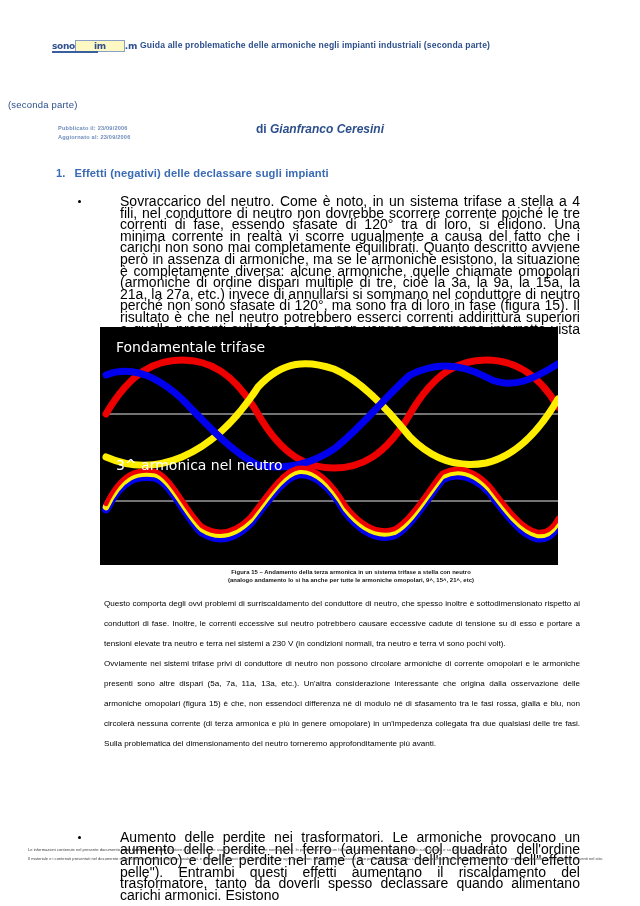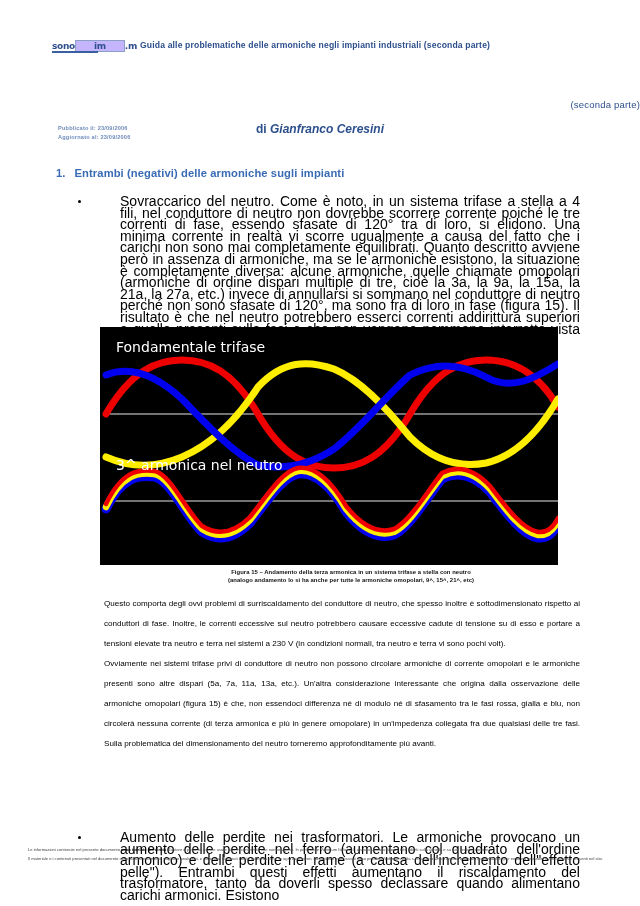--- a/index.html
+++ b/index.html
@@ -38,21 +38,21 @@
     font-family: "DejaVu Sans", sans-serif;
     font-size: 9px;
     font-weight: bold;
     color: #2f4f8f;
     letter-spacing: -0.3px;
     line-height: 16px;
   }
   .logo .boxed {
     border: 1px solid #8aa0c8;
     padding: 0 18px;
-    background: #c4b5fd;
+    background: #fef9c3;
     margin-top: 21px;
   }
   .logo .underline {
     position: absolute;
     left: 0;
     bottom: 1px;
     width: 46px;
     height: 2px;
     background: #3a5fa0;
   }
@@ -75,23 +75,23 @@
     right: 0;
     text-align: center;
     font-size: 15px;
     font-weight: bold;
     color: #2c4f8c;
     letter-spacing: 0.1px;
   }
   .subtitle {
     position: absolute;
     top: 99px;
-    left: 15px;
-    right: 0;
-    text-align: right;
+    left: 8px;
+    right: 0;
+    text-align: left;
     font-size: 9.5px;
     color: #2c4f8c;
     letter-spacing: 0.2px;
   }
   .pubinfo {
     position: absolute;
     left: 58px;
     top: 124px;
     font-size: 5.6px;
     color: #6f8cbb;
@@ -217,21 +217,21 @@
   <div class="pubinfo">
     <div>Pubblicato il: 23/09/2006</div>
     <div>Aggiornato al: 23/09/2006</div>
   </div>
 
   <div class="author">
     <span>di </span><span class="name">Gianfranco Ceresini</span>
   </div>
 
   <div class="section-heading">
-    <span class="num">1.</span><span>Entrambi (negativi) delle armoniche sugli impianti</span>
+    <span class="num">1.</span><span>Effetti (negativi) delle declassare sugli impianti</span>
   </div>
 
   <div class="bullet-block" style="top:196px;">
     <span class="bullet-dot"></span>
     <div class="bullet-text">Sovraccarico del neutro. Come è noto, in un sistema trifase a stella a 4 fili, nel conduttore di neutro non dovrebbe scorrere corrente poiché le tre correnti di fase, essendo sfasate di 120° tra di loro, si elidono. Una minima corrente in realtà vi scorre ugualmente a causa del fatto che i carichi non sono mai completamente equilibrati. Quanto descritto avviene però in assenza di armoniche, ma se le armoniche esistono, la situazione è completamente diversa: alcune armoniche, quelle chiamate omopolari (armoniche di ordine dispari multiple di tre, cioè la 3a, la 9a, la 15a, la 21a, la 27a, etc.) invece di annullarsi si sommano nel conduttore di neutro perché non sono sfasate di 120°, ma sono fra di loro in fase (figura 15). Il risultato è che nel neutro potrebbero esserci correnti addirittura superiori a quelle presenti sulle fasi e che non vengono nemmeno interrotte vista l'assenza di dispositivi di protezione sul neutro.</div>
   </div>
 
   <div class="figure-wrap">
     <svg class="figure-img" viewBox="0 0 458 238" preserveAspectRatio="none">
       <rect x="0" y="0" width="458" height="238" fill="#000000"></rect>

